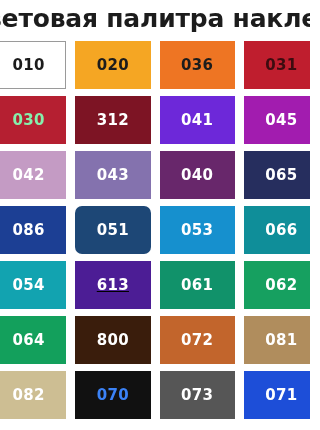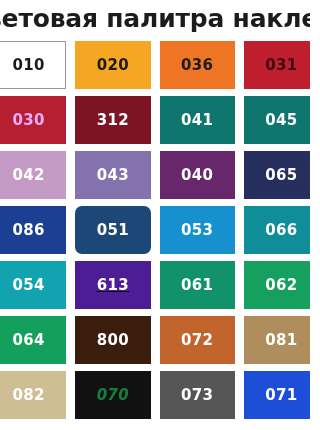--- a/index.html
+++ b/index.html
@@ -96,29 +96,29 @@
       <div class="swatch" style="background-color: rgb(245, 166, 35);">
         <span class="swatch-label" style="color: rgb(28, 28, 28);">020</span>
       </div>
       <div class="swatch" style="background-color: rgb(238, 117, 35);">
         <span class="swatch-label" style="color: rgb(28, 28, 28);">036</span>
       </div>
       <div class="swatch" style="background-color: rgb(191, 30, 46);">
         <span class="swatch-label" style="color: rgb(61, 12, 16);">031</span>
       </div>
       <div class="swatch" style="background-color: rgb(181, 31, 49);">
-        <span class="swatch-label" style="color: #f0abfc;">030</span>
+        <span class="swatch-label" style="color: #86efac;">030</span>
       </div>
       <div class="swatch" style="background-color: rgb(125, 20, 36);">
         <span class="swatch-label" style="color: rgb(255, 255, 255);">312</span>
       </div>
-      <div class="swatch" style="background-color: #0f766e;">
+      <div class="swatch" style="background-color: #6d28d9;">
         <span class="swatch-label" style="color: rgb(255, 255, 255);">041</span>
       </div>
-      <div class="swatch" style="background-color: #0f766e; align-items: center;">
+      <div class="swatch" style="background-color: #a21caf; align-items: center;">
         <span class="swatch-label" style="color: rgb(255, 255, 255);">045</span>
       </div>
       <div class="swatch" style="background-color: rgb(196, 155, 196);">
         <span class="swatch-label" style="color: rgb(255, 255, 255);">042</span>
       </div>
       <div class="swatch" style="background-color: rgb(132, 114, 174);">
         <span class="swatch-label" style="color: rgb(255, 255, 255);">043</span>
       </div>
       <div class="swatch" style="background-color: rgb(104, 39, 107);">
         <span class="swatch-label" style="color: rgb(255, 255, 255);">040</span>
@@ -159,21 +159,21 @@
       <div class="swatch" style="background-color: rgb(194, 101, 44);">
         <span class="swatch-label" style="color: rgb(255, 255, 255);">072</span>
       </div>
       <div class="swatch" style="background-color: rgb(176, 141, 93);">
         <span class="swatch-label" style="color: rgb(255, 255, 255);">081</span>
       </div>
       <div class="swatch" style="background-color: rgb(205, 190, 147);">
         <span class="swatch-label" style="color: rgb(255, 255, 255);">082</span>
       </div>
       <div class="swatch" style="background-color: rgb(17, 17, 17);">
-        <span class="swatch-label" style="color: #15803d; font-style: italic;">070</span>
+        <span class="swatch-label" style="color: #3b82f6;">070</span>
       </div>
       <div class="swatch" style="background-color: rgb(86, 86, 86);">
         <span class="swatch-label" style="color: rgb(255, 255, 255);">073</span>
       </div>
       <div class="swatch" style="background-color: #1d4ed8;">
         <span class="swatch-label" style="color: rgb(255, 255, 255);">071</span>
       </div>
     </div>
 
 </div>

